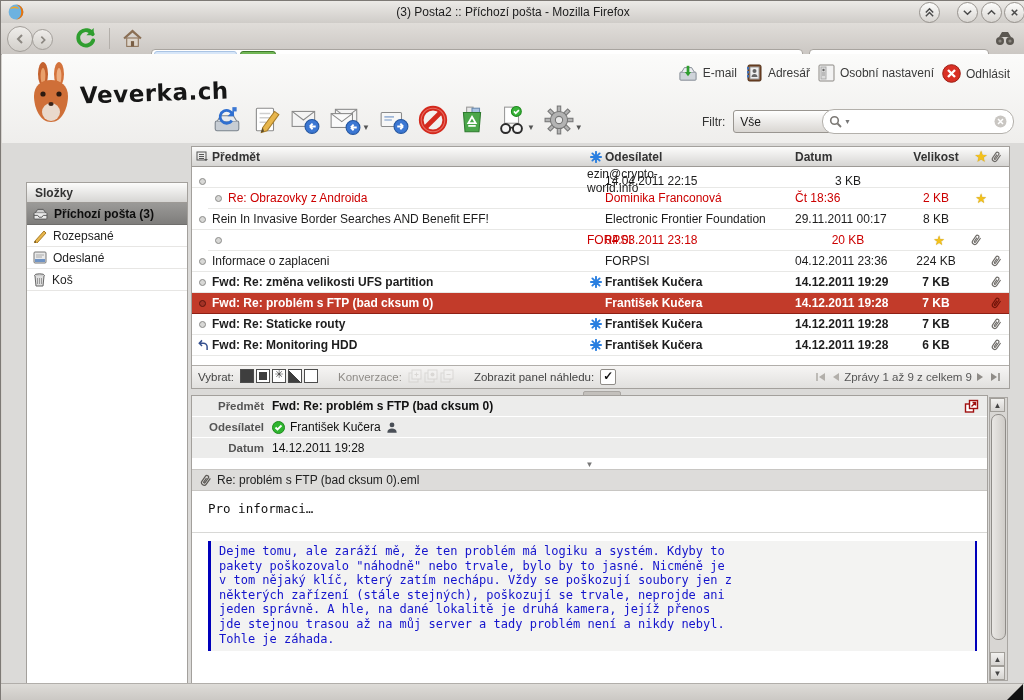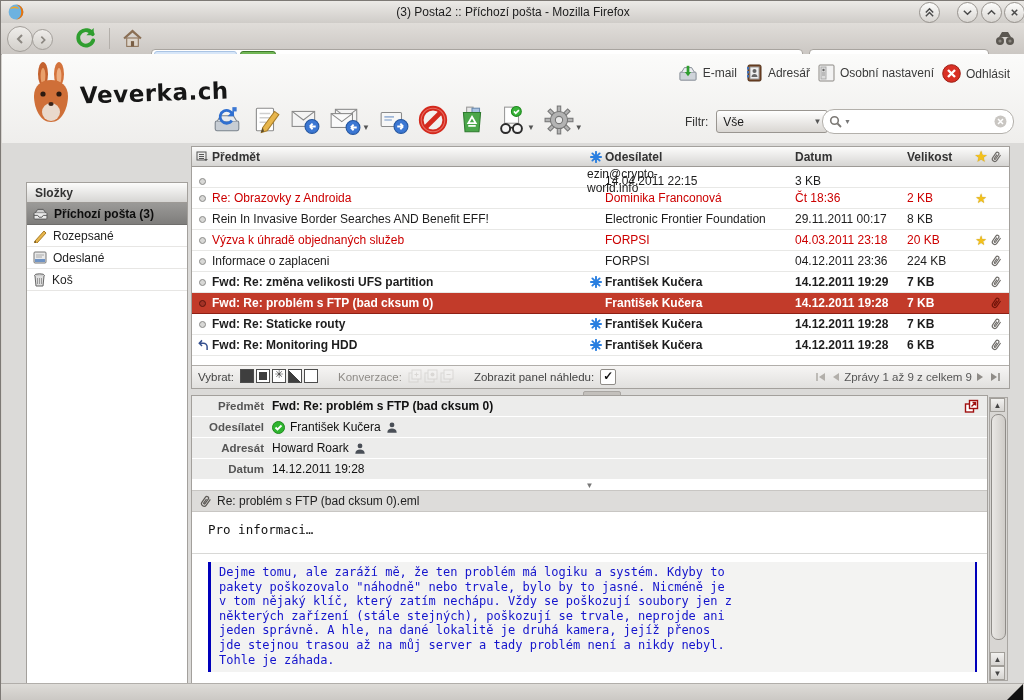--- a/index.html
+++ b/index.html
@@ -64,23 +64,23 @@
     justify-content:center;gap:2px;cursor:pointer;}
   #quotapill{margin:0 6px;flex:1;height:15px;border:1px solid #9f9c98;border-radius:9px;
     background:linear-gradient(#fff,#eceae8);font-size:11px;color:#555;text-align:center;line-height:15px;}
   
   #mlist{left:189px;top:92px;width:817px;height:241px;}
   .mgrid{display:grid;grid-template-columns:20px 1fr 18px 190px 112px 64px 20px 18px;align-items:center;}
   #mlisthdr div{overflow:hidden;}
   .mrow{height:20px;border-bottom:1px solid #e8e8e6;font-size:12px;color:#1d1d1d;cursor:pointer;}
   .mrow .subj{white-space:nowrap;overflow:hidden;text-overflow:ellipsis;}
   .mrow.unread{font-weight:bold;}
-  .mrow.red{color:#cc0000;}
+  .mrow.red{color:#cc0000;margin-left:16px;}
   .mrow.sel{color:#fff;border-bottom:1px solid #8e2015;}
-  .cell-r{text-align:left;padding-right:6px;}
+  .cell-r{text-align:center;padding-right:6px;}
   .dot{width:5px;height:5px;border-radius:50%;background:#d8d8d6;border:1px solid #8c8c8a;margin:0 auto;}
   .mrow.sel .dot{background:#a33226;border-color:#5e150d;}
   .star{color:#f3c11c;text-shadow:0 0 1px #a8831a;font-size:13px;text-align:center;}
   #mlistfoot{position:absolute;left:0;bottom:0;width:100%;height:23px;
     background:linear-gradient(#f6f5f4,#e1e0de);border-top:1px solid #b1aeaa;
     display:flex;align-items:center;font-size:11.5px;color:#444;gap:6px;padding-left:6px;box-sizing:border-box;}
   .selicon{width:12px;height:12px;border:1px solid #4c4c4c;background:#fff;display:inline-block;
     margin-right:2px;cursor:pointer;position:relative;}
   .s-all{background:#3e3e3e;}
   .s-page{background:#3e3e3e;box-shadow:inset 0 0 0 2px #fff,inset 0 0 0 5px #3e3e3e;}
@@ -396,21 +396,21 @@
               </g>
               <circle cx="14" cy="14" r="8" fill="#b3b3b3" stroke="#777"></circle>
               <circle cx="14" cy="14" r="3.4" fill="#e9e9e9" stroke="#777"></circle>
             </svg>
           </span>
           <span class="caret">▼</span>
         </div>
       </div>
 
     <div id="filterrow">
-      <span style="font-size:12px;color:#333;">Filtr:</span>
+      <span style="font-size:12px;color:#333;margin-left:17px;">Filtr:</span>
       <div id="filtersel">
         <span>Vše</span>
         <span style="font-size:8px;color:#555;">▼</span>
       </div>
     </div>
     <div id="searchpill">
       <span>
         <svg width="14" height="14" viewBox="0 0 14 14">
             <circle cx="5.5" cy="5.5" r="3.8" fill="none" stroke="#7c7975" stroke-width="1.6"></circle>
             <path d="M8.5 8.5 12 12" stroke="#7c7975" stroke-width="1.8"></path>
@@ -536,21 +536,20 @@
             <span class="subj">Rein In Invasive Border Searches AND Benefit EFF!</span>
             <span style="display:flex;justify-content:center;"></span>
             <span>Electronic Frontier Foundation</span>
             <span>29.11.2011 00:17</span>
             <span class="cell-r">8 KB</span>
             <span class="star"></span>
             <span></span>
           </div>
           <div class="mrow mgrid red">
             <span class="dot"></span>
-            <span class="subj">Výzva k úhradě objednaných služeb</span>
             <span style="display:flex;justify-content:center;"></span>
             <span>FORPSI</span>
             <span>04.03.2011 23:18</span>
             <span class="cell-r">20 KB</span>
             <span class="star">★</span>
             <span>
               <svg width="11" height="14" viewBox="0 0 12 16">
                 <path d="M8.5 3.5v7.5a2.8 2.8 0 0 1-5.6 0V4.5a1.8 1.8 0 0 1 3.6 0v6a.8.8 0 0 1-1.6 0v-5" fill="none" stroke="#6e6b67" stroke-width="1.3" transform="rotate(35 6 8)"></path>
               </svg>
             </span>
@@ -709,32 +708,20 @@
           <span>František Kučera</span>
           <span>
             <svg width="12" height="13" viewBox="0 0 14 14">
                 <circle cx="7" cy="4" r="2.8" fill="#4a4f57"></circle>
                 <path d="M1.5 13c0-3.2 2.5-4.8 5.5-4.8s5.5 1.6 5.5 4.8z" fill="#4a4f57"></path>
               </svg>
             </span>
         </span>
       </div>
       <div class="pvrow">
-        <span class="pvlabel">Adresát</span>
-        <span class="pvval">
-          <span>Howard Roark</span>
-          <span>
-            <svg width="12" height="13" viewBox="0 0 14 14">
-                <circle cx="7" cy="4" r="2.8" fill="#4a4f57"></circle>
-                <path d="M1.5 13c0-3.2 2.5-4.8 5.5-4.8s5.5 1.6 5.5 4.8z" fill="#4a4f57"></path>
-              </svg>
-            </span>
-        </span>
-      </div>
-      <div class="pvrow">
         <span class="pvlabel">Datum</span>
         <span class="pvval">14.12.2011 19:28</span>
       </div>
       <div id="pvcollapse">▼</div>
       <div id="pvattach">
         <span>
           <svg width="12" height="15" viewBox="0 0 12 16">
               <path d="M8.5 3.5v7.5a2.8 2.8 0 0 1-5.6 0V4.5a1.8 1.8 0 0 1 3.6 0v6a.8.8 0 0 1-1.6 0v-5" fill="none" stroke="#5c5955" stroke-width="1.3" transform="rotate(35 6 8)"></path>
             </svg>
           </span>

